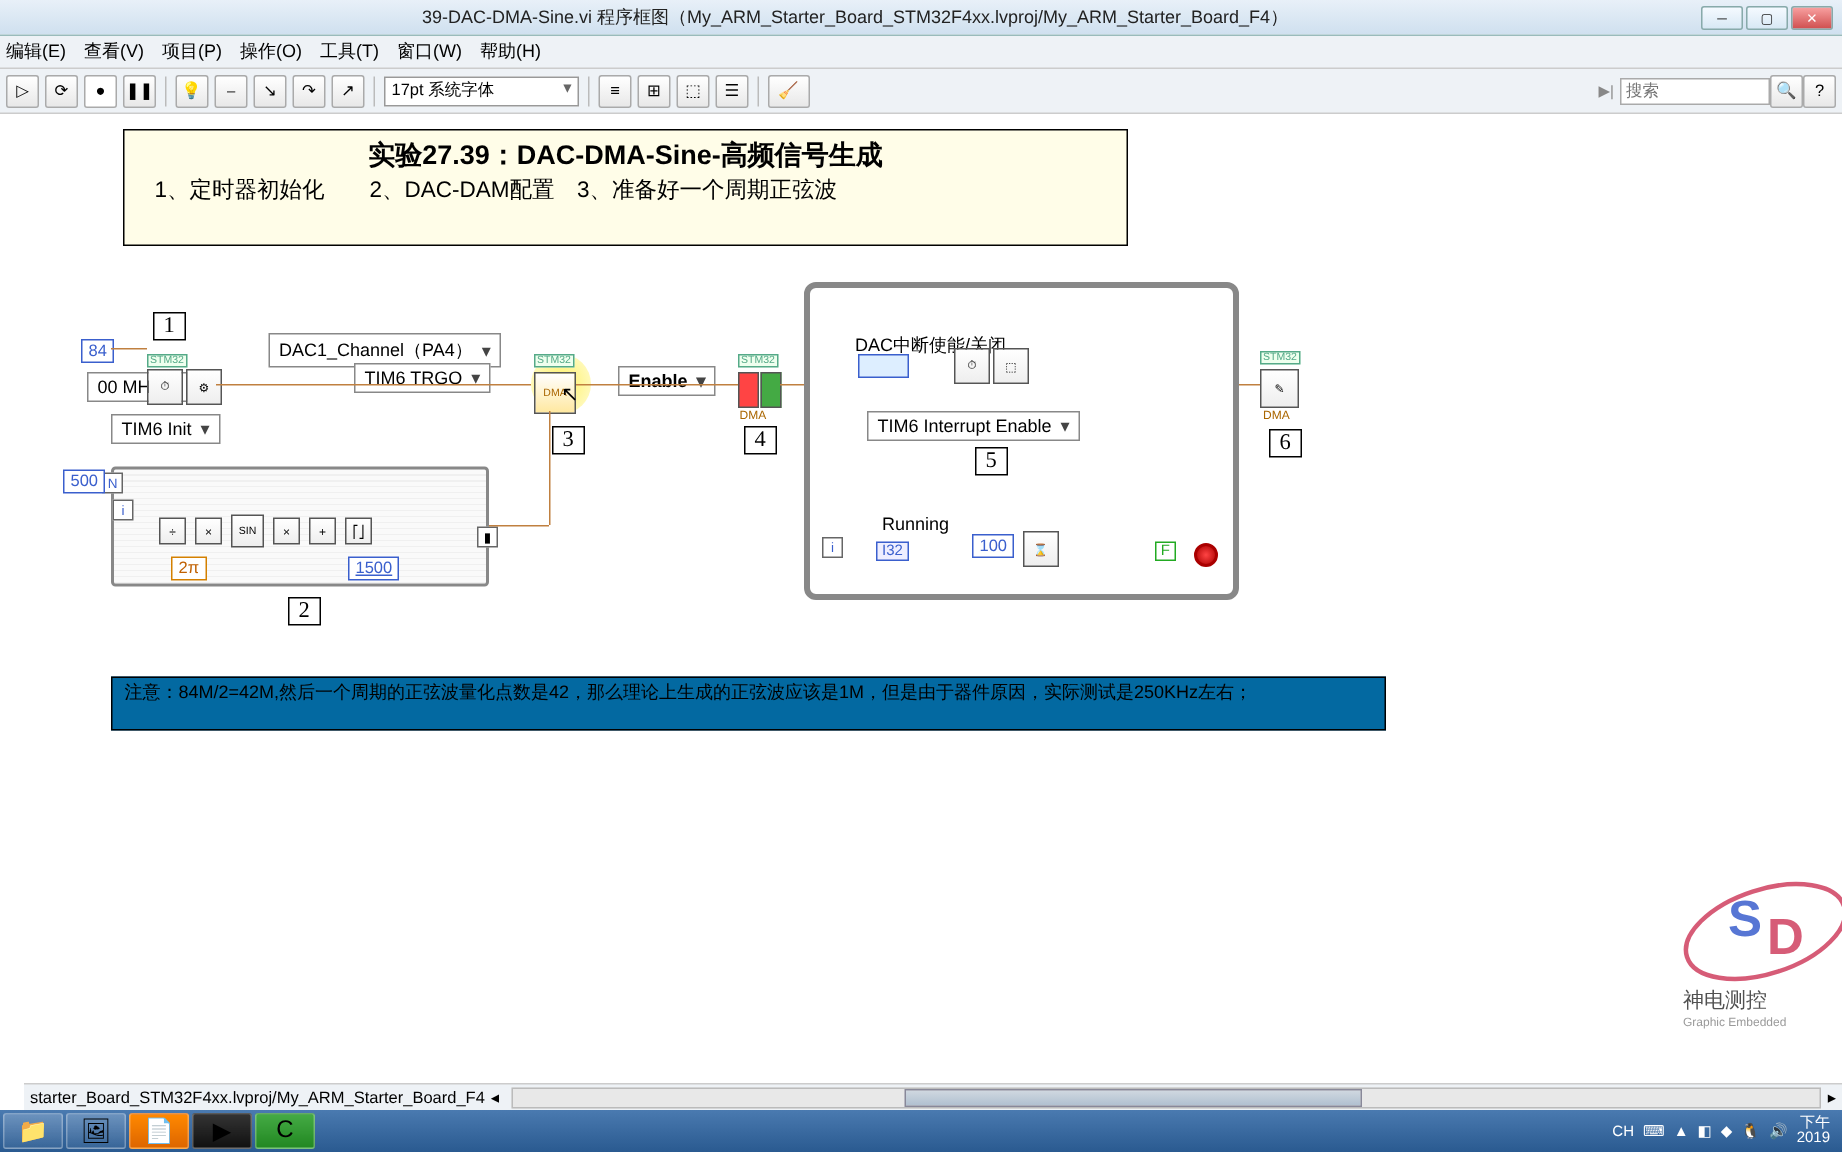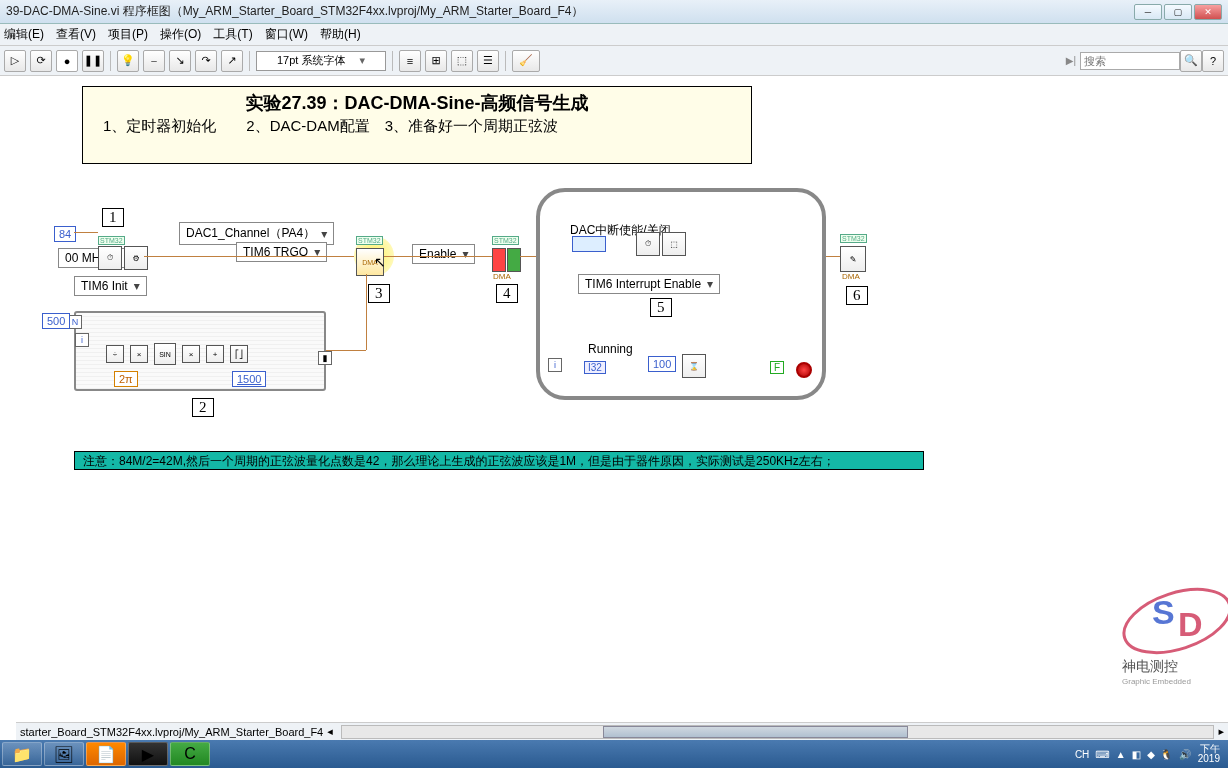--- a/index.html
+++ b/index.html
@@ -1,40 +1,40 @@
 <!DOCTYPE html>
 <html><head>
 <meta charset="utf-8">
 <style>
 * { margin: 0; padding: 0; box-sizing: border-box; font-family: "Microsoft YaHei", Tahoma, sans-serif; }
 body { background: #fff; width: 1228px; height: 768px; overflow: hidden; position: relative; }
 
 .titlebar { background: linear-gradient(#e8f0f8, #cfe0ef); border-bottom: 1px solid #9bb; height: 24px; display: flex; align-items: center; padding: 0 6px; font-size: 12px; color: #222; }
-.titlebar-text { flex: 1; white-space: nowrap; overflow: hidden; }
+.titlebar-text { flex: 1; white-space: nowrap; overflow: hidden; text-align: center; }
 .winbtns { display: flex; gap: 2px; }
 .winbtn { width: 28px; height: 16px; background: linear-gradient(#f5faff,#d8e8f4); border: 1px solid #8aa; border-radius: 2px; display: flex; align-items: center; justify-content: center; font-size: 9px; }
 
 .menubar { background: #eef2f6; height: 22px; display: flex; align-items: center; padding: 0 4px; border-bottom: 1px solid #ccc; font-size: 12px; }
 .menubar span { margin-right: 12px; cursor: default; }
 
 .toolbar { background: #eef2f6; height: 30px; display: flex; align-items: center; padding: 0 4px; gap: 4px; border-bottom: 1px solid #ccc; font-size: 12px; }
 .tbtn { width: 22px; height: 22px; border: 1px solid #aaa; background: linear-gradient(#fff,#e8e8e8); display: inline-flex; align-items: center; justify-content: center; font-size: 11px; border-radius: 2px; }
 .tsep { width: 1px; height: 20px; background: #bbb; margin: 0 2px; }
-.fontsel { height: 20px; border: 1px solid #999; background: #fff; padding: 0 20px; font-size: 11px; display: inline-flex; align-items: center; min-width: 130px; }
+.fontsel { height: 20px; border: 1px solid #999; background: #fff; padding: 0 4px; font-size: 11px; display: inline-flex; min-width: 130px; }
 .fontsel::after { content: "▾"; margin-left: auto; padding-left: 6px; color: #666; }
 .searchbox { margin-left: auto; display: flex; align-items: center; }
 .searchbox input { height: 18px; border: 1px solid #aaa; font-size: 11px; padding: 0 3px; width: 100px; }
 
 .canvas { position: relative; width: 100%; height: 640px; background: #fff; overflow: hidden; margin-left: 14px; }
 
 .info-panel { position: absolute; left: 68px; top: 10px; width: 670px; height: 78px; background: #fffde8; border: 1px solid #000; padding: 4px 8px; }
 .info-title { font-weight: bold; font-size: 18px; text-align: center; }
 .info-line { font-size: 15px; margin-top: 2px; padding-left: 12px; }
 
-.note-panel { position: absolute; left: 60px; top: 375px; width: 850px; height: 19px; background: #14b8a6; border: 1px solid #000; padding: 2px 8px; font-size: 12px; line-height: 15px; }
+.note-panel { position: absolute; left: 60px; top: 375px; width: 850px; height: 36px; background: #0369a1; border: 1px solid #000; padding: 2px 8px; font-size: 12px; line-height: 15px; }
 
 .diagram { position: absolute; font-size: 11px; }
 
 .const-box { border: 1px solid #3a5fcd; background: #fff; padding: 1px 4px; color: #3a5fcd; font-size: 11px; display: inline-block; }
 .orange-box { border: 1px solid #d48000; background: #fff; padding: 1px 4px; color: #c06000; font-size: 11px; display: inline-block; }
 
 .ring-select { background: #fff; border: 1px solid #888; padding: 2px 6px; font-size: 12px; display: inline-flex; align-items: center; white-space: nowrap; }
 .ring-select::after { content: "▾"; margin-left: 6px; color: #444; }
 
 .num-label { position: absolute; border: 1.5px solid #000; padding: 0 6px; font-size: 15px; font-family: serif; background: #fff; }
@@ -148,21 +148,21 @@
   <div class="highlight" style="left:340px; top:160px;"></div>
   <span class="stm32-lbl" style="left:342px; top:160px;">STM32</span>
   <div class="diagram" style="left:342px; top:172px;">
     <div class="vi-icon" style="width:28px;height:28px;background:linear-gradient(#fff,#ffe8a0)">
         <span style="font-size:7px;color:#a60">DMA</span>
       </div>
   </div>
   <div style="position:absolute; left:360px; top:178px; font-size:14px;">↖</div>
   <div class="num-label" style="left:354px; top:208px;">3</div>
 
-  <div class="diagram" style="left:398px; top:168px;">
+  <div class="diagram" style="left:398px; top:168px;font-weight:bold;">
     <span class="ring-select">Enable</span>
   </div>
   <span class="stm32-lbl" style="left:478px; top:160px;">STM32</span>
   <div class="diagram" style="left:478px; top:172px; display:flex; gap:1px;">
     <div class="vi-icon" style="width:14px;background:#f44"></div>
     <div class="vi-icon" style="width:14px;background:#4a4"></div>
   </div>
   <div style="position:absolute; left:479px; top:196px; font-size:8px; color:#a60">DMA</div>
   <div class="num-label" style="left:482px; top:208px;">4</div>
 
@@ -181,21 +181,21 @@
     </div>
     <span class="orange-box" style="position:absolute; left:38px; top:58px;">2π</span>
     <span class="const-box" style="position:absolute; left:156px; top:58px;text-decoration:underline;">1500</span>
     <div class="loop-term" style="right:-8px; top:38px; background:#fff">▮</div>
   </div>
   <div class="diagram" style="left:28px; top:237px;">
     <span class="const-box">500</span>
   </div>
   <div class="num-label" style="left:178px; top:322px;">2</div>
 
-  <div class="while-loop" style="left:522px; top:112px; width:290px; height:212px;border-radius:29px;">
+  <div class="while-loop" style="left:522px; top:112px; width:290px; height:212px;">
     <div style="position:absolute; left:30px; top:30px; font-size:12px;">DAC中断使能/关闭</div>
     <div style="position:absolute; left:32px; top:44px; width:34px; height:16px; border:1px solid #3a5fcd; background:#def"></div>
     <div class="vi-icon" style="position:absolute; left:96px; top:40px;">⏱</div>
     <div class="vi-icon" style="position:absolute; left:122px; top:40px;">⬚</div>
 
     <div style="position:absolute; left:38px; top:82px;">
       <span class="ring-select">TIM6 Interrupt Enable</span>
     </div>
 
     <div style="position:absolute; left:48px; top:150px; font-size:12px;">Running</div>

